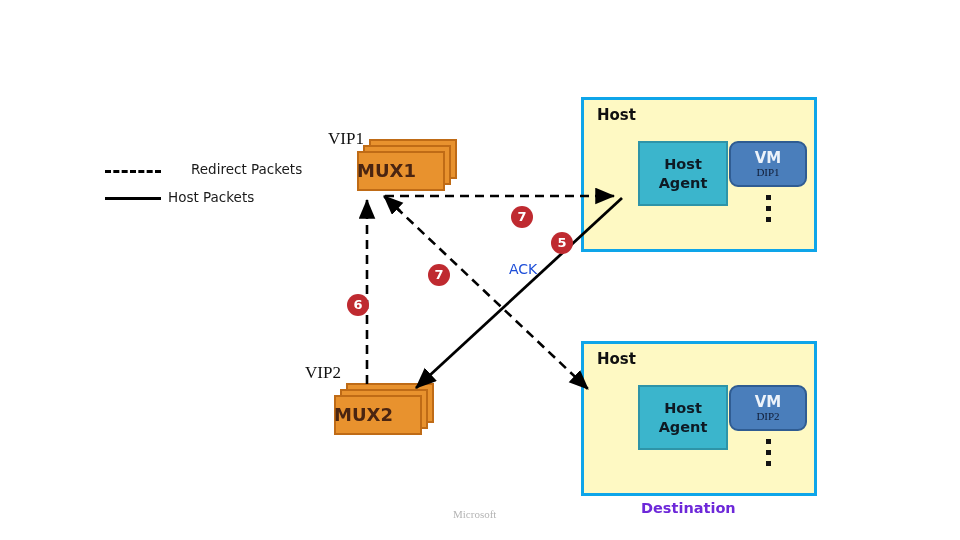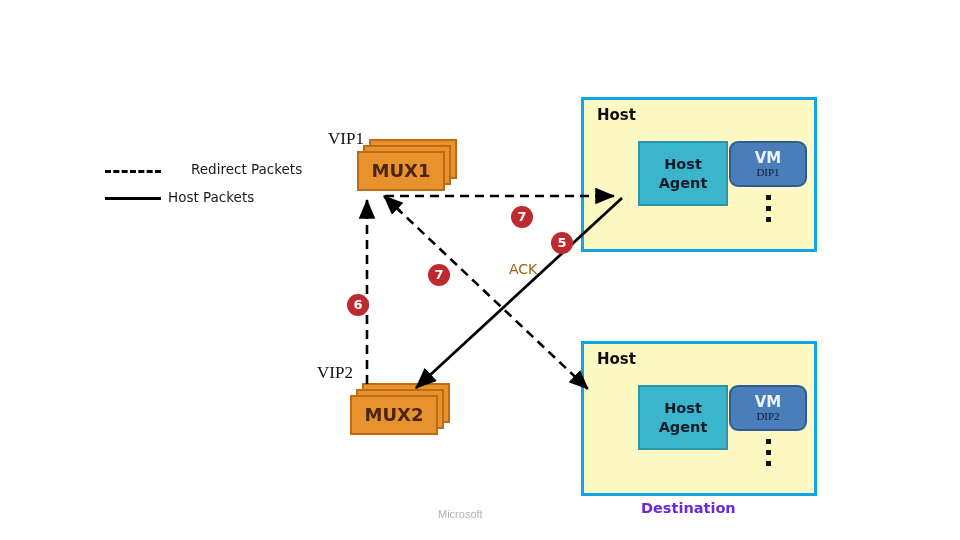--- a/index.html
+++ b/index.html
@@ -63,21 +63,21 @@
 
   
   .vip-label {
     position: absolute;
     font-family: "Liberation Serif", serif;
     font-size: 17px;
     color: #111111;
     white-space: nowrap;
   }
   .vip1 { left: 328px; top: 129px; }
-  .vip2 { left: 305px; top: 363px; margin-left: 12px; }
+  .vip2 { left: 305px; top: 363px; }
 
   
   .mux-stack {
     position: absolute;
     width: 100px;
     height: 52px;
   }
   .mux-card {
     position: absolute;
     box-sizing: border-box;
@@ -89,30 +89,30 @@
   .mux-card.c3 { left: 12px; top: 0px;  }
   .mux-card.c2 { left: 6px;  top: 6px;  }
   .mux-card.c1 { left: 0px;  top: 12px; }
   .mux-text {
     position: absolute;
     left: 0;
     top: 12px;
     width: 88px;
     height: 40px;
     line-height: 40px;
-    text-align: center;
+    text-align: left;
     font-family: "DejaVu Sans", sans-serif;
     font-size: 18px;
     font-weight: 700;
     color: #4A2511;
     z-index: 3;
     pointer-events: none;
   }
   #mux1-stack { left: 357px; top: 139px; }
-  #mux2-stack { left: 350px; top: 383px; padding-left: 40px; }
+  #mux2-stack { left: 334px; top: 383px; padding-left: 40px; }
 
   
   .host-box {
     position: absolute;
     box-sizing: border-box;
     background: #fef9c3;
     border: 3px solid #0ea5e9;
   }
   #host-top    { left: 581px; top: 97px;  width: 236px; height: 155px; }
   #host-bottom { left: 581px; top: 341px; width: 236px; height: 155px; }
@@ -214,35 +214,35 @@
   
   .canvas-text {
     position: absolute;
     font-family: "DejaVu Sans", sans-serif;
     white-space: nowrap;
   }
   #ack-label {
     left: 509px;
     top: 261px;
     font-size: 14px;
-    color: #a16207;
+    color: #1d4ed8;
   }
   #destination-label {
     left: 641px;
     top: 500px;
     font-size: 14.5px;
     font-weight: 700;
     color: #6d28d9;
   }
   #microsoft-label {
-    left: 438px;
+    left: 453px;
     top: 508px;
     font-size: 11px;
     color: #B4B4B4;
-    font-family: Liberation Sans, sans-serif;
+    font-family: Liberation Serif, serif;
   }
 
   
   #arrows {
     position: absolute;
     left: 0;
     top: 0;
     width: 960px;
     height: 540px;
     pointer-events: none;

